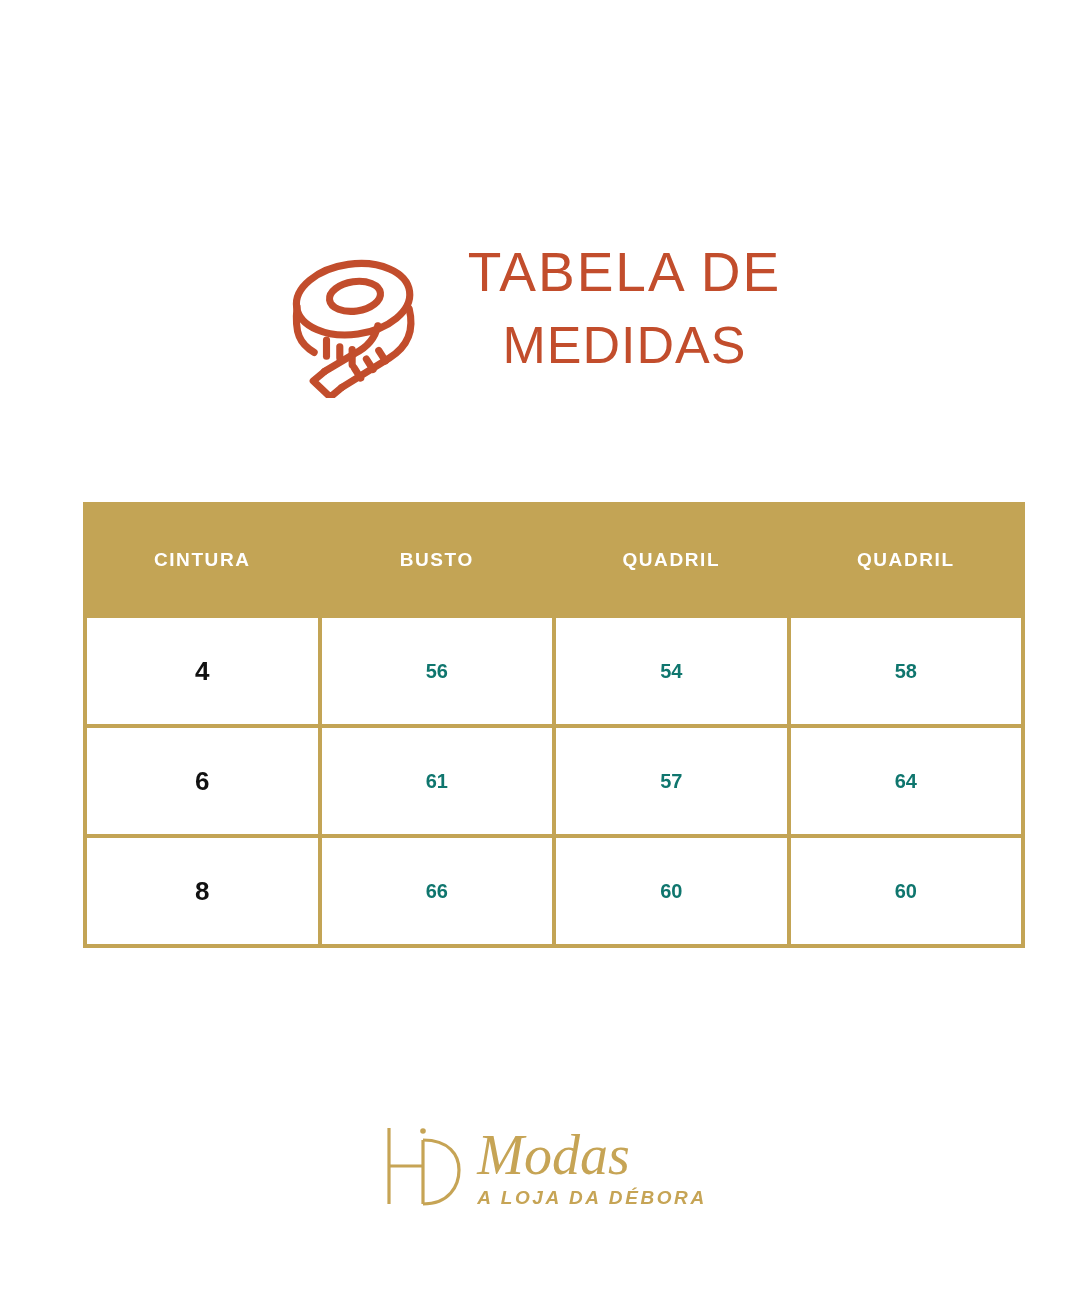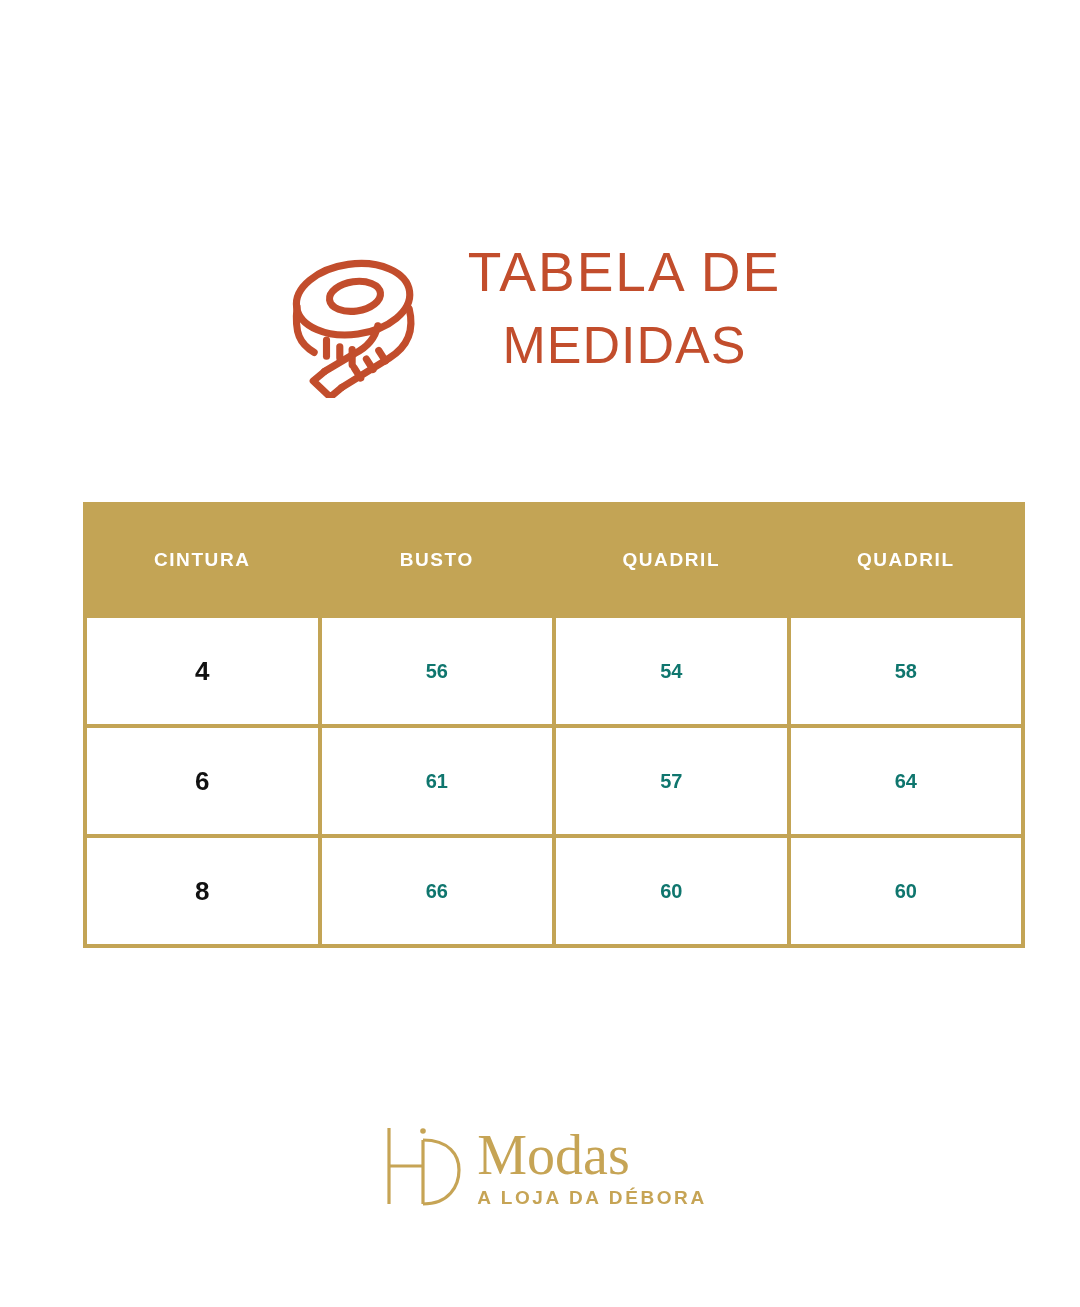--- a/index.html
+++ b/index.html
@@ -81,21 +81,21 @@
   .footer {
     position: absolute;
     top: 1118px;
     left: 0;
     right: 0;
     display: flex;
     justify-content: center;
     align-items: center;
   }
   .monogram { display: block; margin-right: 12px; }
-  .brand-text { display: flex; flex-direction: column; }
+  .brand-text { display: flex; flex-direction: column; font-style: italic; }
   .brand-name {
     font-family: "Liberation Serif", serif;
     font-size: 56px;
     line-height: 56px;
     color: var(--logo-gold);
     font-weight: normal;
   }
   .brand-tagline {
     font-size: 19px;
     letter-spacing: 2.6px;

